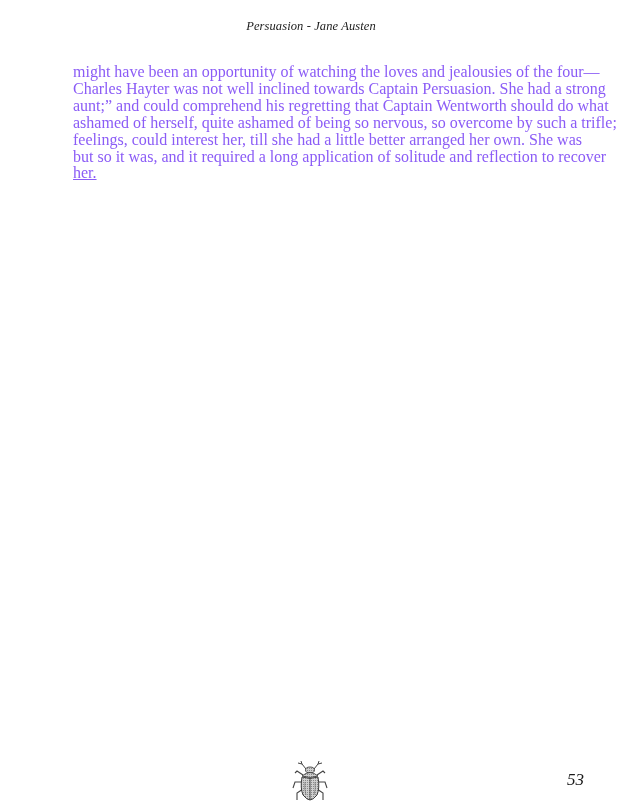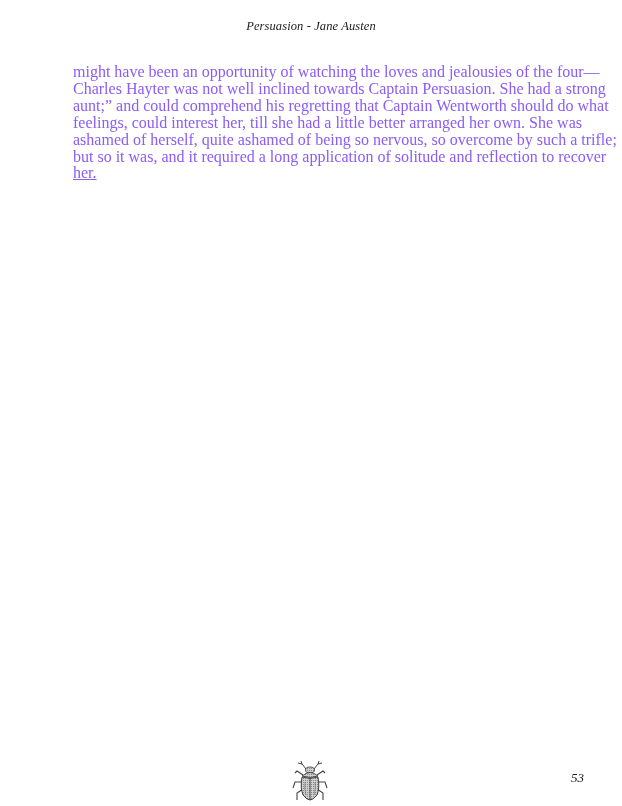--- a/index.html
+++ b/index.html
@@ -58,36 +58,36 @@
       left: 289px;
       top: 758px;
       width: 42px;
       height: 44px;
     }
     .page-number {
       position: absolute;
       right: 38px;
       top: 770px;
       font-style: italic;
-      font-size: 13px;
+      font-size: 17px;
       color: #1a1a1a;
     }
   </style>
 </head>
 <body>
 
 <div class="running-header">Persuasion - Jane Austen</div>
 
 <div class="body-text">
   <p>
     <span class="line">might have been an opportunity of watching the loves and jealousies of the four—</span>
     <span class="line">Charles Hayter was not well inclined towards Captain Persuasion. She had a strong</span>
     <span class="line">aunt;” and could comprehend his regretting that Captain Wentworth should do what</span>
+    <span class="line">ashamed of herself, quite ashamed of being so nervous, so overcome by such a trifle;</span>
     <span class="line">feelings, could interest her, till she had a little better arranged her own. She was</span>
-    <span class="line">ashamed of herself, quite ashamed of being so nervous, so overcome by such a trifle;</span>
     <span class="line">but so it was, and it required a long application of solitude and reflection to recover</span>
     <span class="line last">her.</span>
   </p>
 </div>
 
 <div class="ornament">
   <svg width="42" height="44" viewBox="0 0 42 44" xmlns="http://www.w3.org/2000/svg">
     <defs>
       <pattern id="hatch" width="2" height="2" patternUnits="userSpaceOnUse">
         <rect width="2" height="2" fill="#cfcfcf"></rect>

